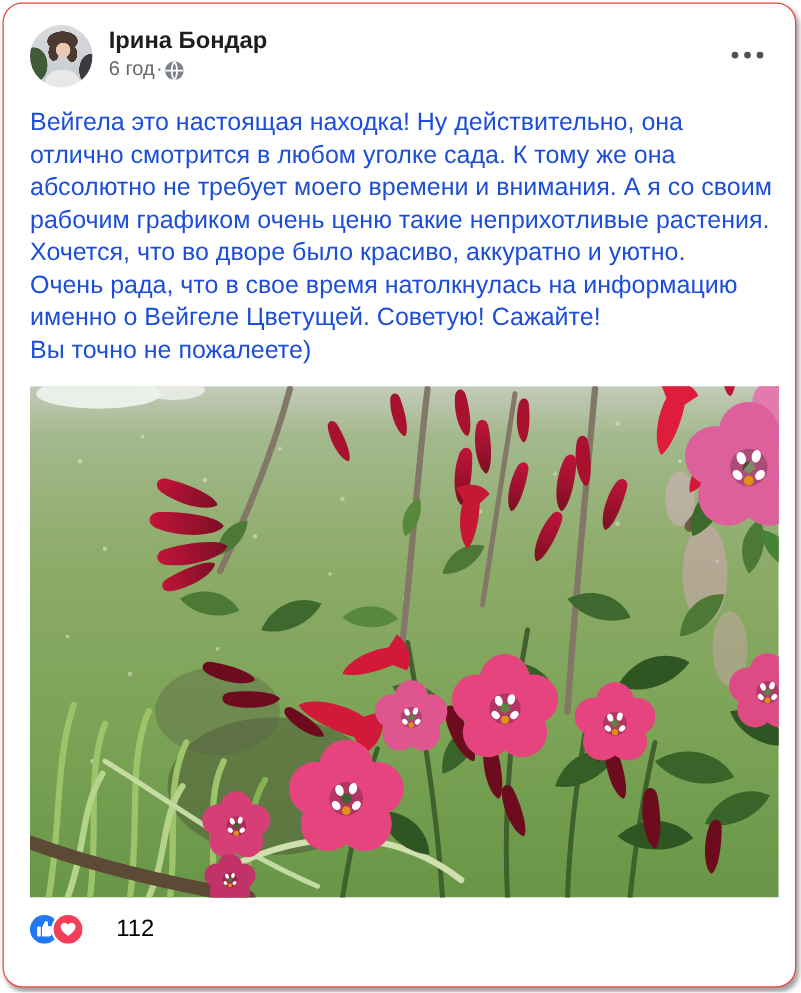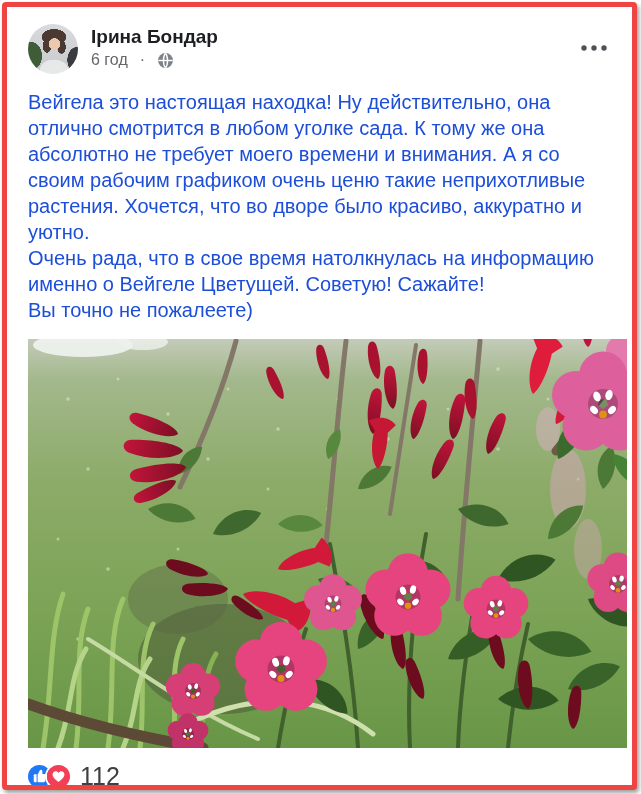--- a/index.html
+++ b/index.html
@@ -3,60 +3,60 @@
 <meta charset="utf-8">
 <style>
   html,body{margin:0;padding:0;}
   body{
     width:641px;height:794px;background:#ffffff;position:relative;
     font-family:"Liberation Sans","DejaVu Sans",sans-serif;
     -webkit-font-smoothing:antialiased;
   }
   .card{
     position:absolute;left:2px;top:2px;width:635px;height:788px;
-    box-sizing:border-box;background:#fff;border:5px solid #ef4444;
-    border-radius:4px;box-shadow:2px 3px 4px rgba(0,0,0,.38);
+    box-sizing:border-box;background:#fff;border:1px solid #ef4444;
+    border-radius:16px;box-shadow:2px 3px 4px rgba(0,0,0,.38);
     overflow:hidden;
   }
   
   .post-header{display:flex;align-items:flex-start;padding:17px 16px 0 21px;}
   .avatar{
     width:50px;height:50px;border-radius:50%;flex:none;cursor:pointer;
     background:
       radial-gradient(circle at 53% 40%, #ecc9ae 0 14%, rgba(0,0,0,0) 15%),
       radial-gradient(40% 26% at 52% 26%, #4a3a31 0 60%, rgba(0,0,0,0) 62%),
       radial-gradient(14% 22% at 38% 44%, #4a3a31 0 60%, rgba(0,0,0,0) 62%),
       radial-gradient(14% 22% at 67% 46%, #4a3a31 0 60%, rgba(0,0,0,0) 62%),
       radial-gradient(46% 34% at 52% 92%, #e7e9e8 0 60%, rgba(0,0,0,0) 62%),
       radial-gradient(36% 46% at 6% 64%, #3f5c38 0 60%, rgba(0,0,0,0) 62%),
       radial-gradient(30% 42% at 97% 72%, #393b40 0 60%, rgba(0,0,0,0) 62%),
       linear-gradient(#d8dade,#c7cacd);
   }
   .header-text{margin-left:13px;padding-top:1px;}
   .author{font-size:19px;font-weight:bold;color:#1c1e21;line-height:24px;cursor:pointer;}
-  .meta{margin-top:2px;display:flex;align-items:center;gap:12px;font-size:16px;color:#65676b;line-height:18px;}
+  .meta{margin-top:2px;display:flex;align-items:center;gap:1px;font-size:16px;color:#65676b;line-height:18px;}
   .meta .sep{color:#65676b;}
   .menu-btn{margin-left:auto;background:none;border:none;padding:20px 8px;cursor:pointer;line-height:0;}
   
   .post-text{
     margin-top:15px;padding:0 18px 0 21px;
     font-size:20px;line-height:26px;color:#1d4ed8;white-space:pre-line;
   }
   
   .post-photo{margin:16px 20px 0 21px;padding:0;width:599px;height:409px;cursor:pointer;line-height:0;}
   .post-photo svg{display:block;}
   
   .post-footer{
     display:flex;align-items:center;justify-content:space-between;
     padding:14px 18px 0 21px;
   }
   .reactions{display:flex;align-items:center;cursor:pointer;}
   .reaction{width:23px;height:23px;border-radius:50%;line-height:0;}
   .reaction.love{margin-left:-4px;box-shadow:0 0 0 2px #fff;position:relative;z-index:1;}
-  .reaction-count{margin-left:10px;font-size:25px;color:#404040;}
+  .reaction-count{margin-left:27px;font-size:19px;color:#000000;}
   .comments-shares{font-size:19px;color:#71757a;cursor:pointer;}
 </style>
 </head>
 <body>
 
 <article class="card">
 
   <header class="post-header">
     <div class="avatar"></div>
     <div class="header-text">

